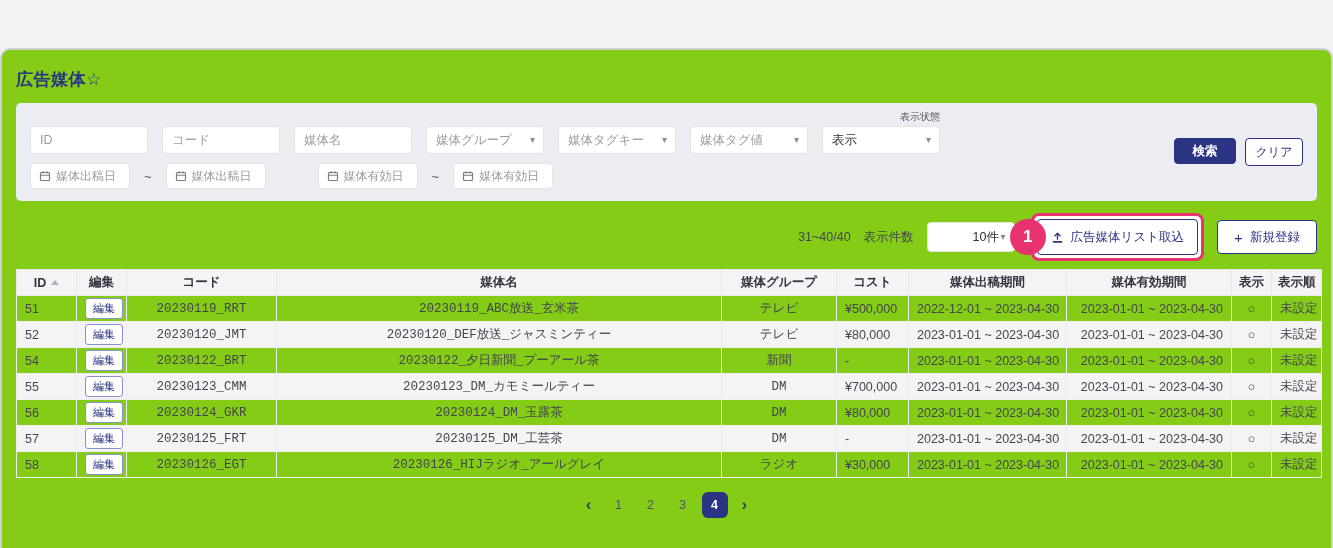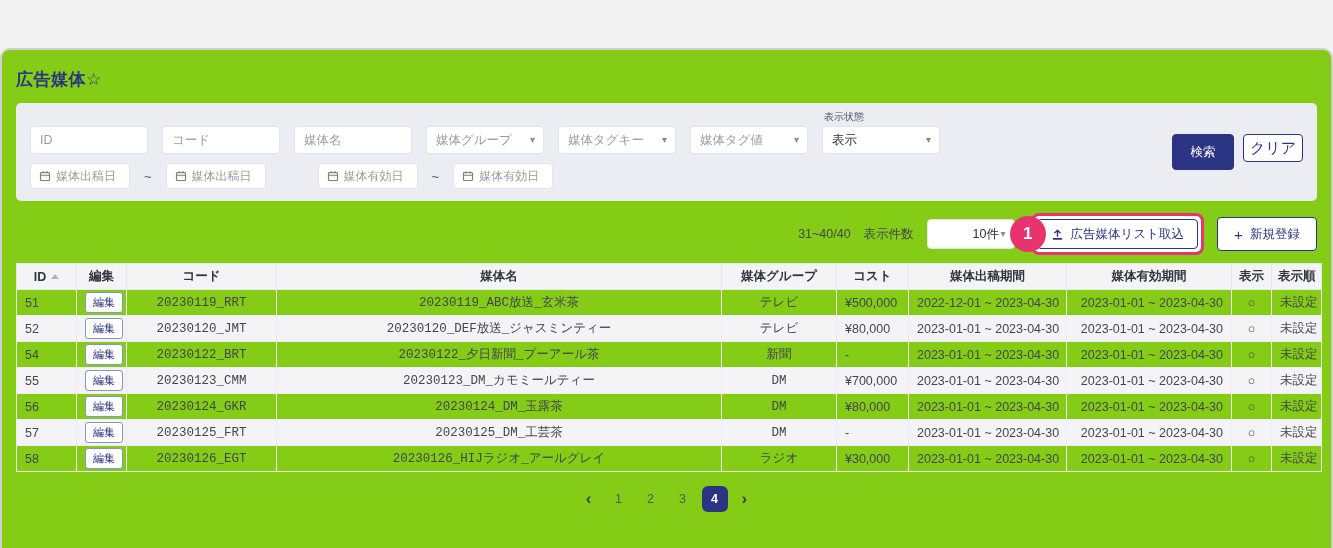--- a/index.html
+++ b/index.html
@@ -34,29 +34,29 @@
   .f-input::placeholder { color:#9a9aa2; }
   .select {
     width:118px; height:28px; background:#fff; border:1px solid #e3e3ea; border-radius:4px;
     display:flex; align-items:center; justify-content:space-between; padding:0 8px 0 9px;
     cursor:pointer;
   }
   .select-text { font-size:12.5px; color:#9a9aa2; white-space:nowrap; overflow:hidden; }
   .select-text.dark { color:#2f2f35; }
   .caret { font-size:10px; color:#8b8b94; line-height:1; }
   .status-group { display:flex; flex-direction:column; gap:2px; }
-  .mini-label { font-size:10px; color:#55555e; padding-left:2px; }
+  .mini-label { font-size:10px; color:#55555e; padding-left:2px;text-align:right; }
   .filter-actions { position:absolute; right:14px; top:50%; transform:translateY(-50%); display:flex; gap:9px; }
   .btn-search {
-    min-width:62px; height:36px; background:var(--navy); color:#fff; border:1px solid var(--navy);
-    border-radius:4px; font-size:12.5px; cursor:pointer; font-family:inherit;
+    min-width:62px; height:26px; background:var(--navy); color:#fff; border:1px solid var(--navy);
+    border-radius:4px; font-size:12.5px; cursor:pointer; font-family:inherit;font-weight:bold;
   }
   .btn-clear {
     min-width:58px; height:28px; background:#fff; color:var(--navy); border:1px solid var(--navy);
-    border-radius:4px; font-size:15px; cursor:pointer; font-family:inherit;
+    border-radius:4px; font-size:12px; cursor:pointer; font-family:inherit;
   }
   .date-input {
     width:100px; height:26px; background:#fff; border:1px solid #e3e3ea; border-radius:4px;
     display:flex; align-items:center; gap:5px; padding:0 8px; cursor:pointer;
   }
   .date-input .ph { font-size:12px; color:#9a9aa2; white-space:nowrap; }
   .tilde { font-size:13px; color:#555; padding-bottom:5px; }
   .pair-gap { width:24px; }
 
   
@@ -70,21 +70,21 @@
   .badge {
     width:36px; height:36px; border-radius:50%; background:var(--pink); color:#fff;
     font-size:17px; font-weight:bold; display:flex; align-items:center; justify-content:center;
     z-index:3; margin-left:-18px; margin-right:-15px; position:relative;
   }
   .import-highlight {
     border:3px solid var(--pink); border-radius:8px; padding:3px; background:#fff;
   }
   .btn-outline {
     background:#fff; border:1px solid var(--navy); border-radius:4px; color:var(--navy);
-    font-size:12.5px; height:30px; display:flex; align-items:center; gap:7px;
+    font-size:12.5px; height:36px; display:flex; align-items:center; gap:7px;
     padding:0 13px; cursor:pointer; font-family:inherit;
   }
   .new-btn { height:34px; min-width:100px; justify-content:center; }
   .plus { font-size:15px; line-height:1; }
 
   
   table.media-table {
     width:1305px; margin:8px 14px 0; border-collapse:collapse; table-layout:fixed;
   }
   .media-table th {

